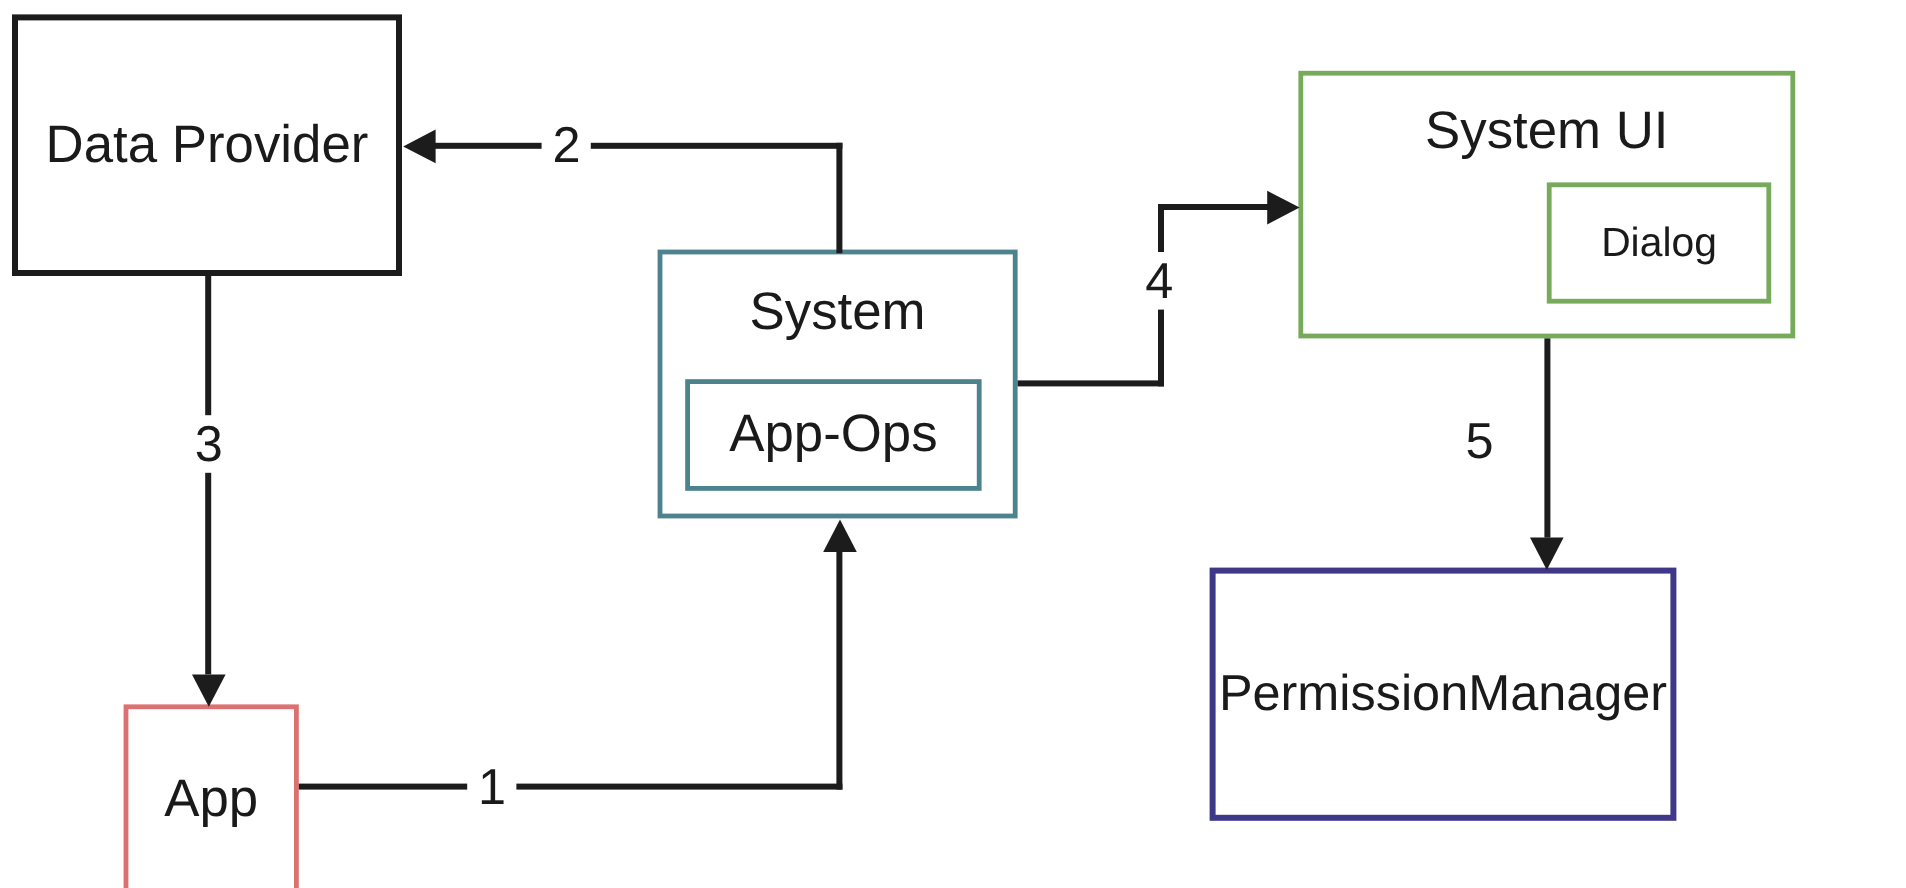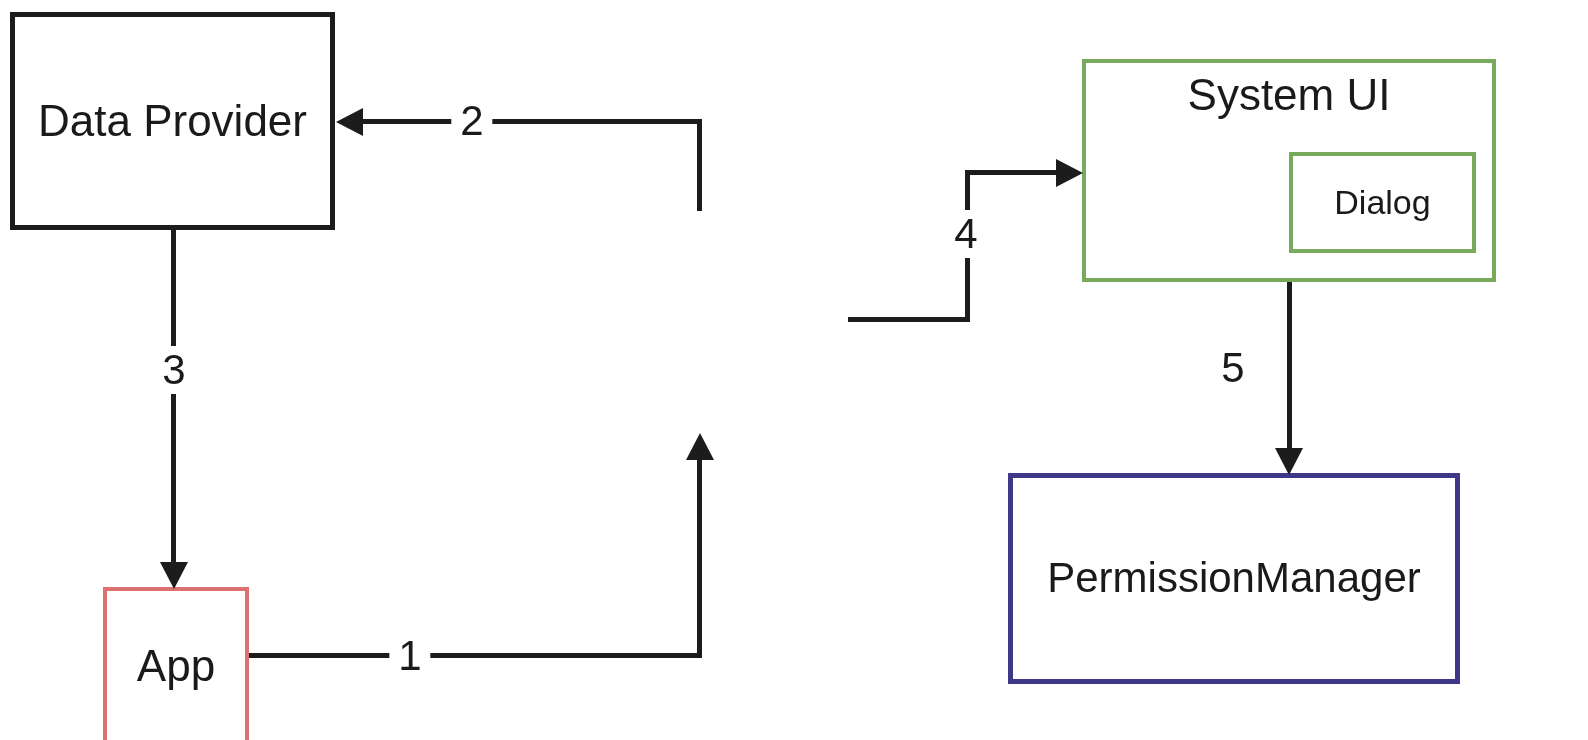--- a/index.html
+++ b/index.html
@@ -42,30 +42,30 @@
   .node-app-ops {
     left: 19px; top: 104px; width: 247px; height: 93px;
     border: 4px solid #4d828f;
     align-items: center;
     font-size: 44px;
   }
   .node-system-ui {
     left: 1082px; top: 59px; width: 414px; height: 223px;
     border: 4px solid #77aa5a;
     align-items: flex-start;
-    padding-top: 8px;
+    padding-top: 22px;
   }
   .node-dialog {
     left: 203px; top: 89px; width: 187px; height: 101px;
     border: 4px solid #77aa5a;
     align-items: center;
     font-size: 34px;
   }
   .node-permission-manager {
-    left: 1008px; top: 473px; width: 452px; height: 211px;
+    left: 1008px; top: 473px; width: 389px; height: 211px;
     border: 5px solid #3f3787;
     font-size: 42px;
   }
 
   
   .line { position: absolute; background: #1c1c1c; }
   .e2-h { left: 358px; top: 119px; width: 344px; height: 5px; }
   .e2-v { left: 697px; top: 119px; width: 5px;  height: 92px; }
   .e3-v { left: 171px; top: 230px; width: 5px;  height: 332px; }
   .e1-h { left: 249px; top: 653px; width: 453px; height: 5px; }
@@ -125,20 +125,26 @@
 <div class="canvas">
 
   <div class="node node-data-provider">
     <span>Data Provider</span>
   </div>
 
   <div class="node node-app">
     <span>App</span>
   </div>
 
+  <div class="node node-system">
+    <span>System</span>
+    <div class="node node-app-ops">
+      <span>App-Ops</span>
+    </div>
+  </div>
 
   <div class="node node-system-ui">
     <span>System UI</span>
     <div class="node node-dialog">
       <span>Dialog</span>
     </div>
   </div>
 
   <div class="node node-permission-manager">
     <span>PermissionManager</span>

